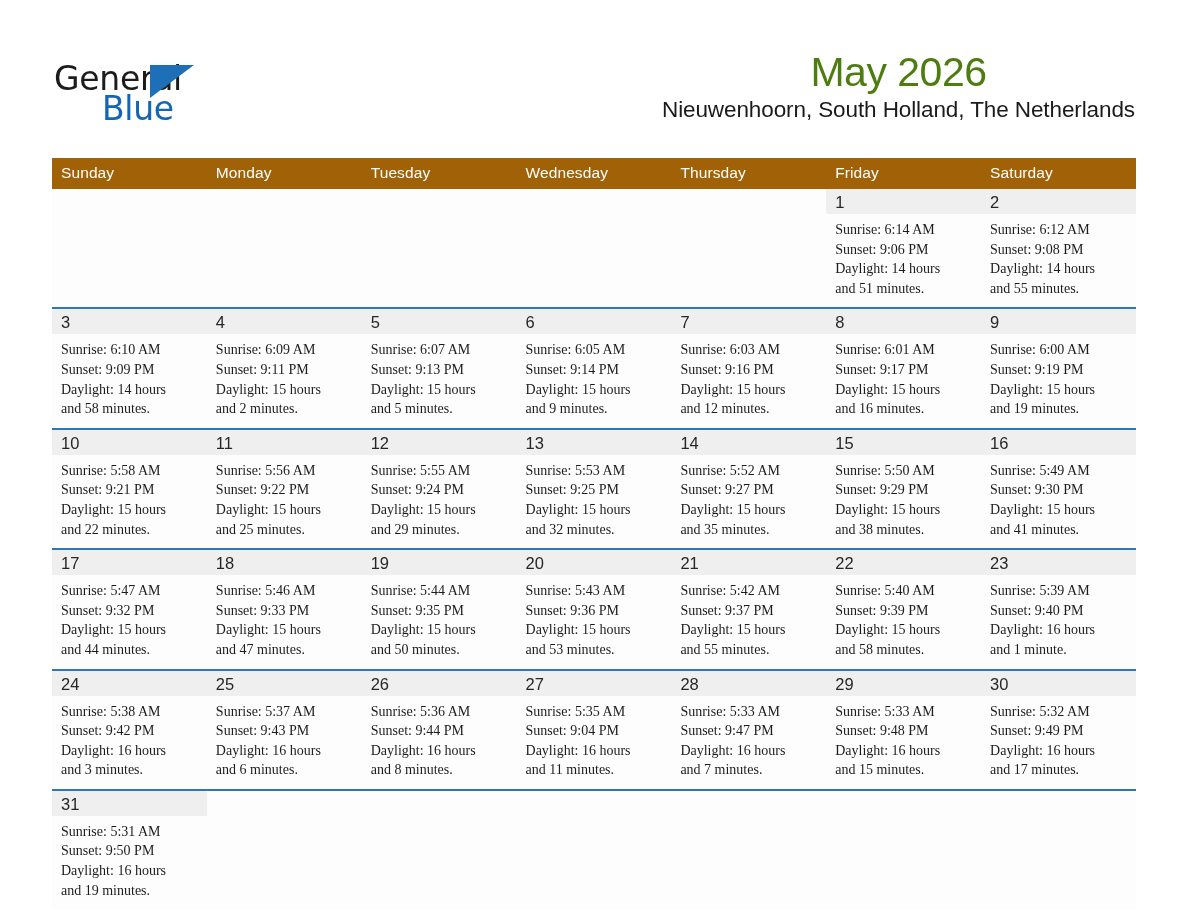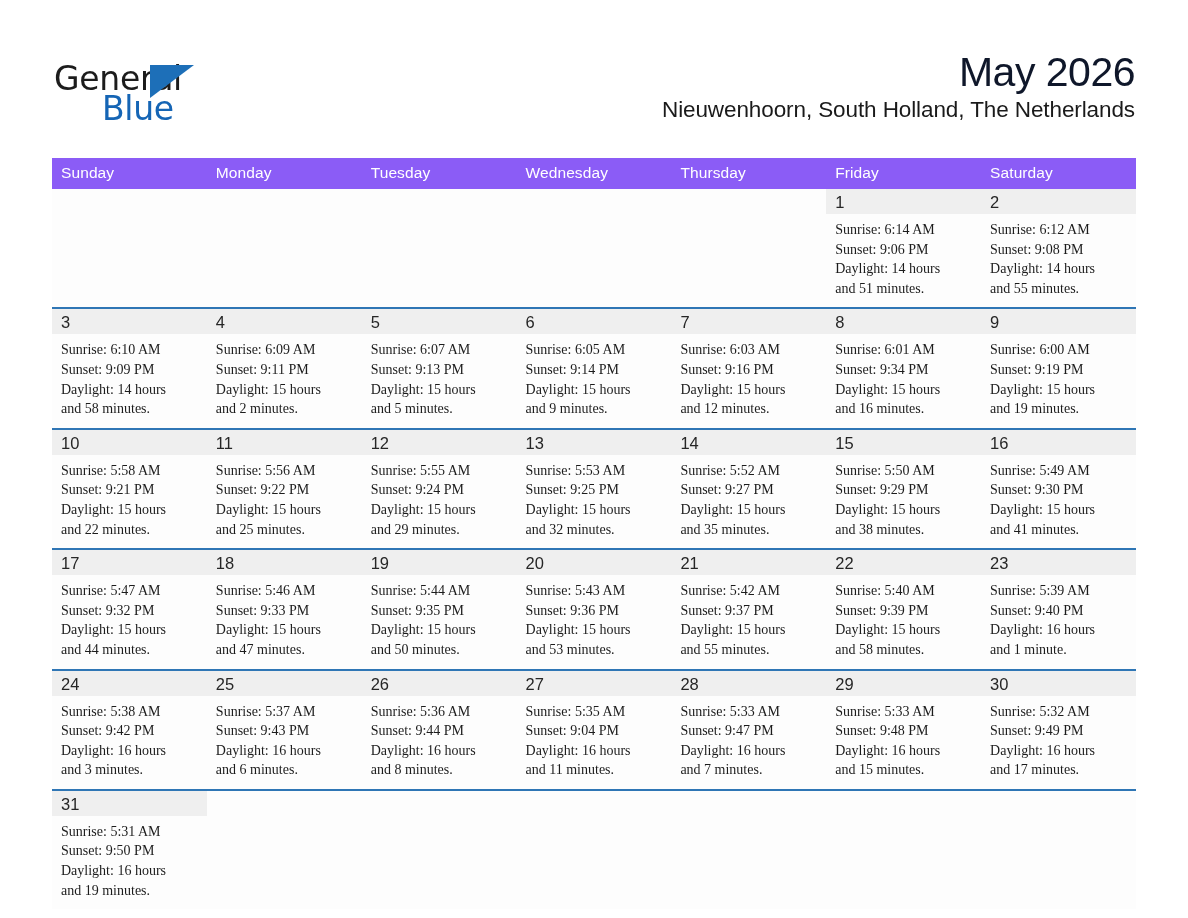--- a/index.html
+++ b/index.html
@@ -71,24 +71,25 @@
 
   .title-block {
     position: absolute;
     right: 53px;
     top: 47px;
     text-align: right;
   }
   .month-title {
     font-size: 41px;
     font-weight: 400;
-    color: #0f172a;
+    color: #4d7c0f;
     line-height: 50px;
     letter-spacing: -0.5px;
     white-space: nowrap;
+    text-align: center;
   }
   .location-title {
     font-size: 22.5px;
     font-weight: 400;
     color: #1a1a1a;
     line-height: 26px;
     letter-spacing: -0.1px;
     white-space: nowrap;
   }
 
@@ -97,21 +98,21 @@
     position: absolute;
     left: 52px;
     top: 158px;
     width: 1084px;
     border-collapse: collapse;
     table-layout: fixed;
   }
   .calendar col { width: 154.857px; }
 
   .calendar thead th {
-    background: #8b5cf6;
+    background: #a16207;
     color: #ffffff;
     font-size: 15.5px;
     font-weight: 400;
     text-align: left;
     padding: 5px 0 6px 9px;
     height: 20px;
     letter-spacing: 0.1px;
   }
 
   .calendar tbody td {
@@ -302,21 +303,21 @@
               <span class="ln">Sunrise: 6:03 AM</span>
               <span class="ln">Sunset: 9:16 PM</span>
               <span class="ln">Daylight: 15 hours</span>
               <span class="ln">and 12 minutes.</span>
             </div>
           </td>
           <td class="">
             <div class="daynum-band"><span class="daynum">8</span></div>
             <div class="cell-body">
               <span class="ln">Sunrise: 6:01 AM</span>
-              <span class="ln">Sunset: 9:34 PM</span>
+              <span class="ln">Sunset: 9:17 PM</span>
               <span class="ln">Daylight: 15 hours</span>
               <span class="ln">and 16 minutes.</span>
             </div>
           </td>
           <td class="">
             <div class="daynum-band"><span class="daynum">9</span></div>
             <div class="cell-body">
               <span class="ln">Sunrise: 6:00 AM</span>
               <span class="ln">Sunset: 9:19 PM</span>
               <span class="ln">Daylight: 15 hours</span>

